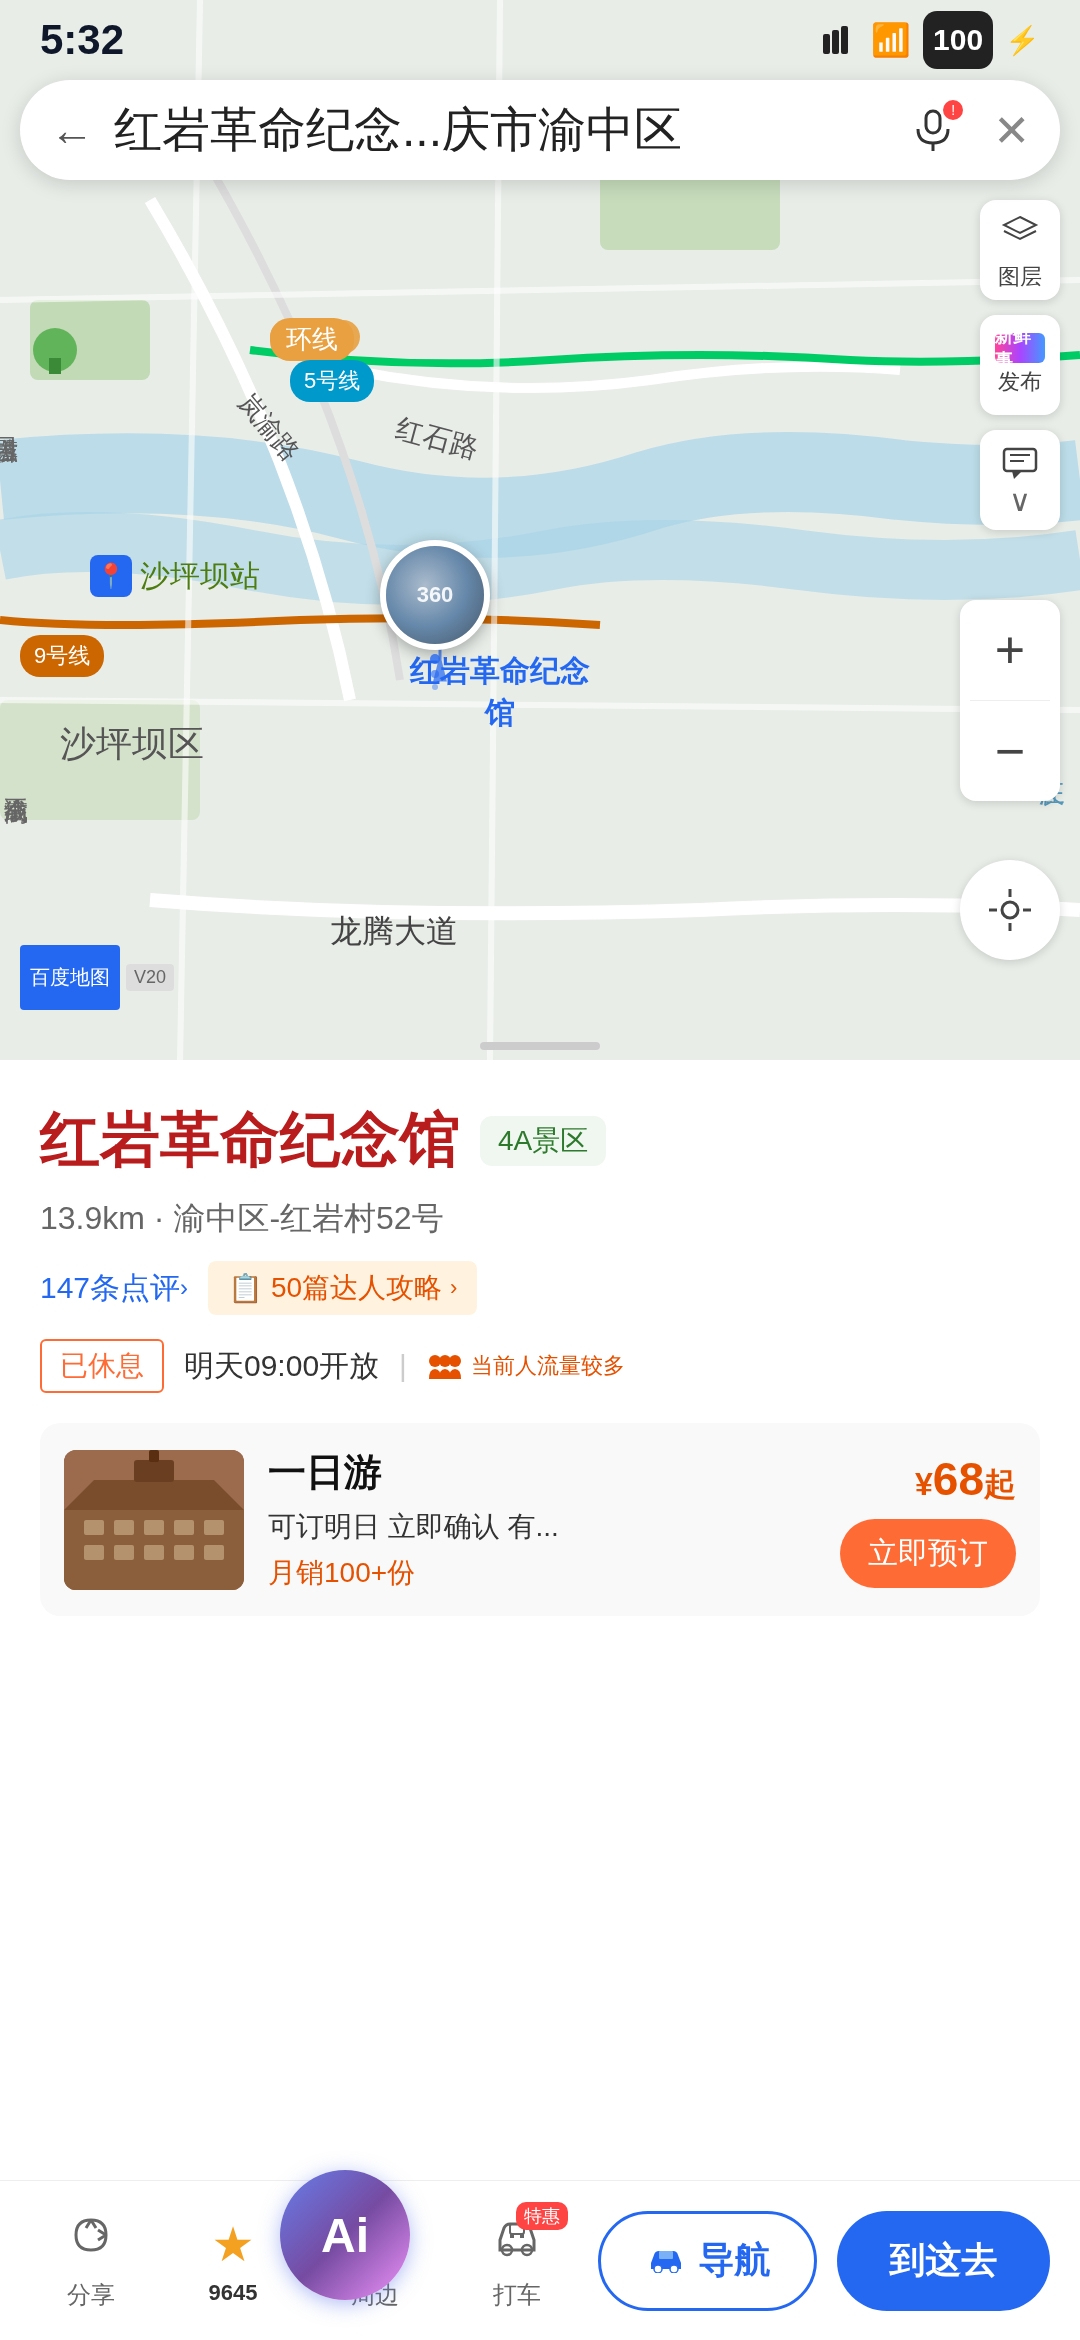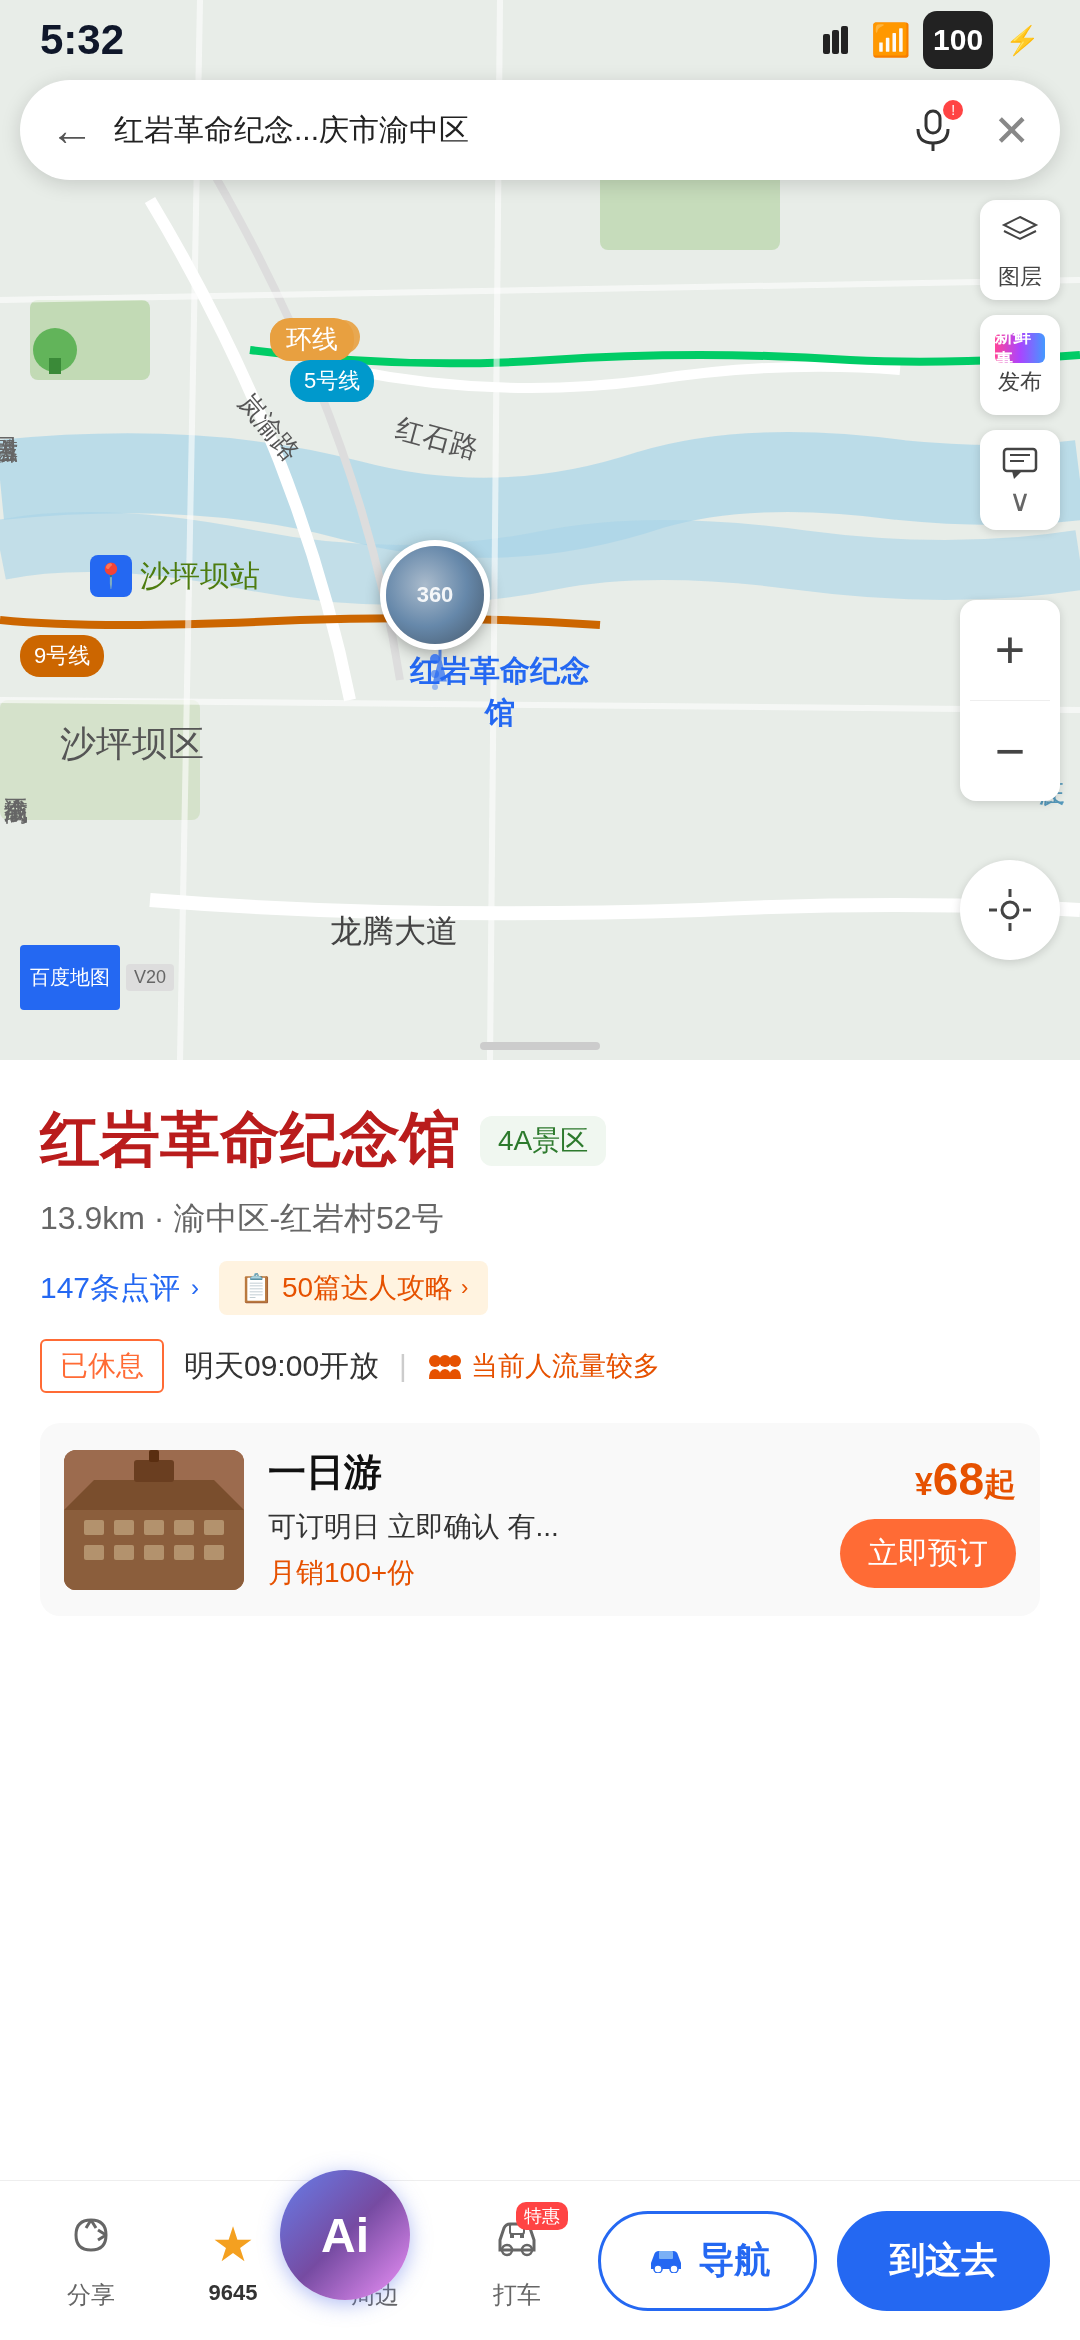--- a/index.html
+++ b/index.html
@@ -56,21 +56,21 @@
       box-shadow: 0 4px 20px rgba(0,0,0,0.15);
     }
     .search-back {
       font-size: 44px;
       color: #555;
       margin-right: 20px;
       cursor: pointer;
     }
     .search-text {
       flex: 1;
-      font-size: 30px;
+      font-size: 48px;
       color: #222;
       white-space: nowrap;
       overflow: hidden;
       text-overflow: ellipsis;
     }
     .search-voice {
       width: 70px;
       height: 70px;
       display: flex;
       align-items: center;
@@ -324,21 +324,21 @@
       display: flex;
       align-items: center;
       gap: 20px;
       margin-bottom: 24px;
     }
     .review-count {
       font-size: 30px;
       color: #2468f2;
       display: flex;
       align-items: center;
-      gap: 11px;
+      gap: 0;
     }
     .review-chevron {
       font-size: 24px;
     }
     .guide-btn {
       background: #fff3e0;
       border-radius: 8px;
       padding: 8px 20px;
       display: flex;
       align-items: center;
@@ -375,21 +375,21 @@
     }
     .divider-line {
       color: #ccc;
       font-size: 30px;
     }
     .crowd-info {
       display: flex;
       align-items: center;
       gap: 8px;
       color: #e65100;
-      font-size: 27px;
+      font-size: 22px;
     }
 
     
     .tour-card {
       background: #f9f9f9;
       border-radius: 20px;
       padding: 24px;
       display: flex;
       align-items: center;
       gap: 24px;

